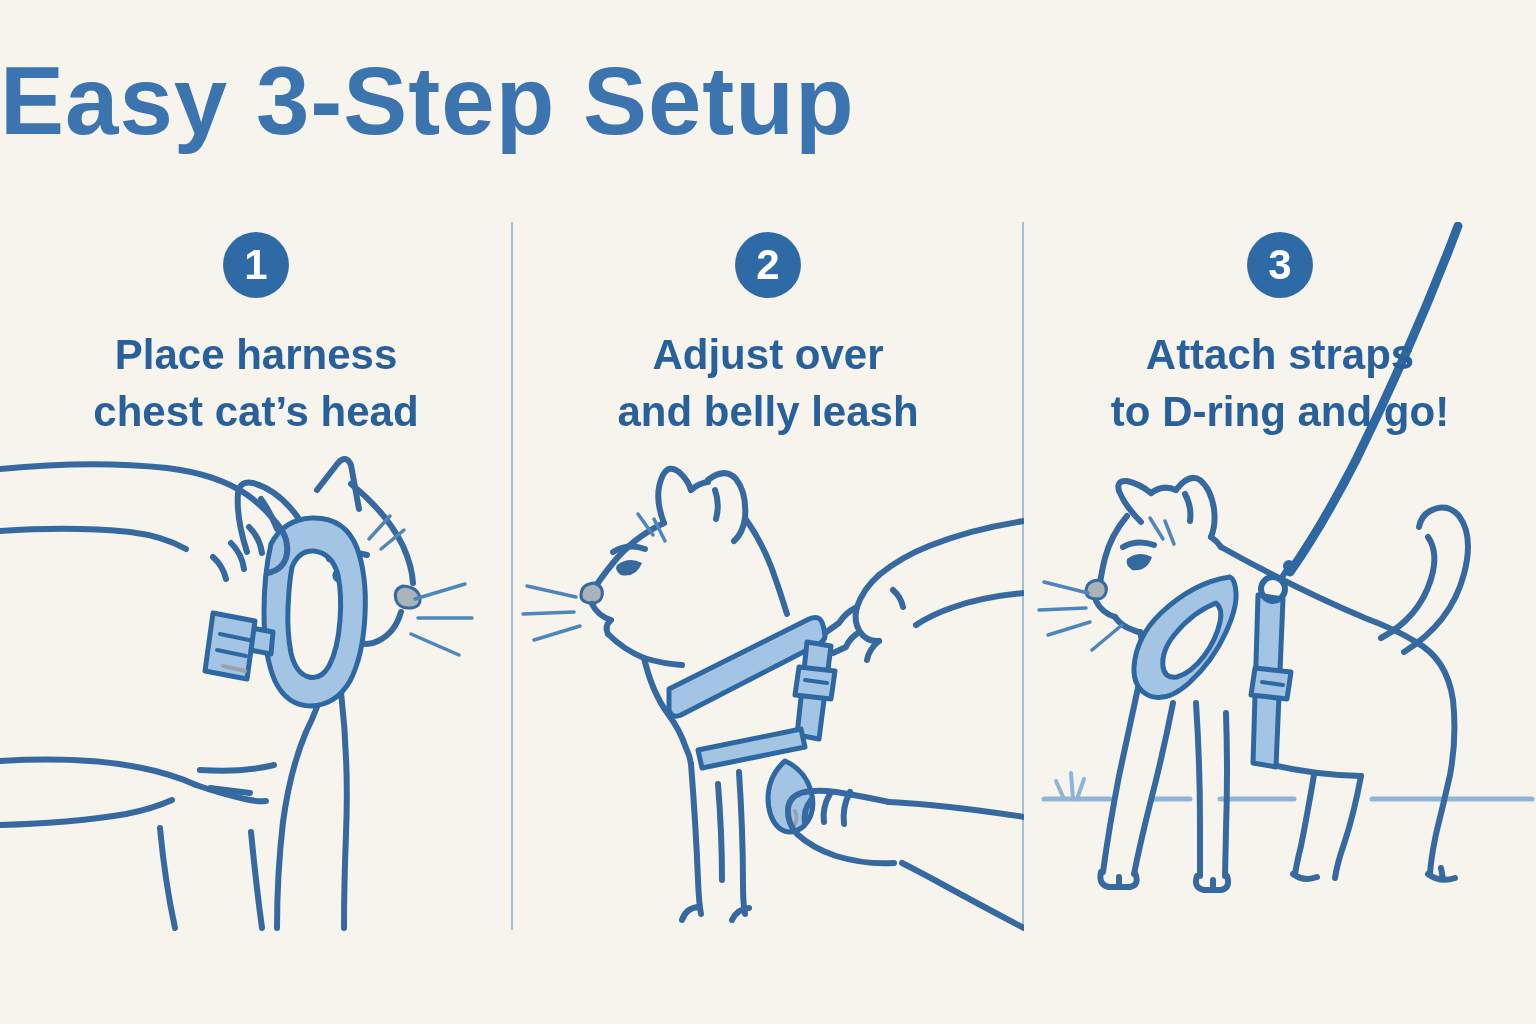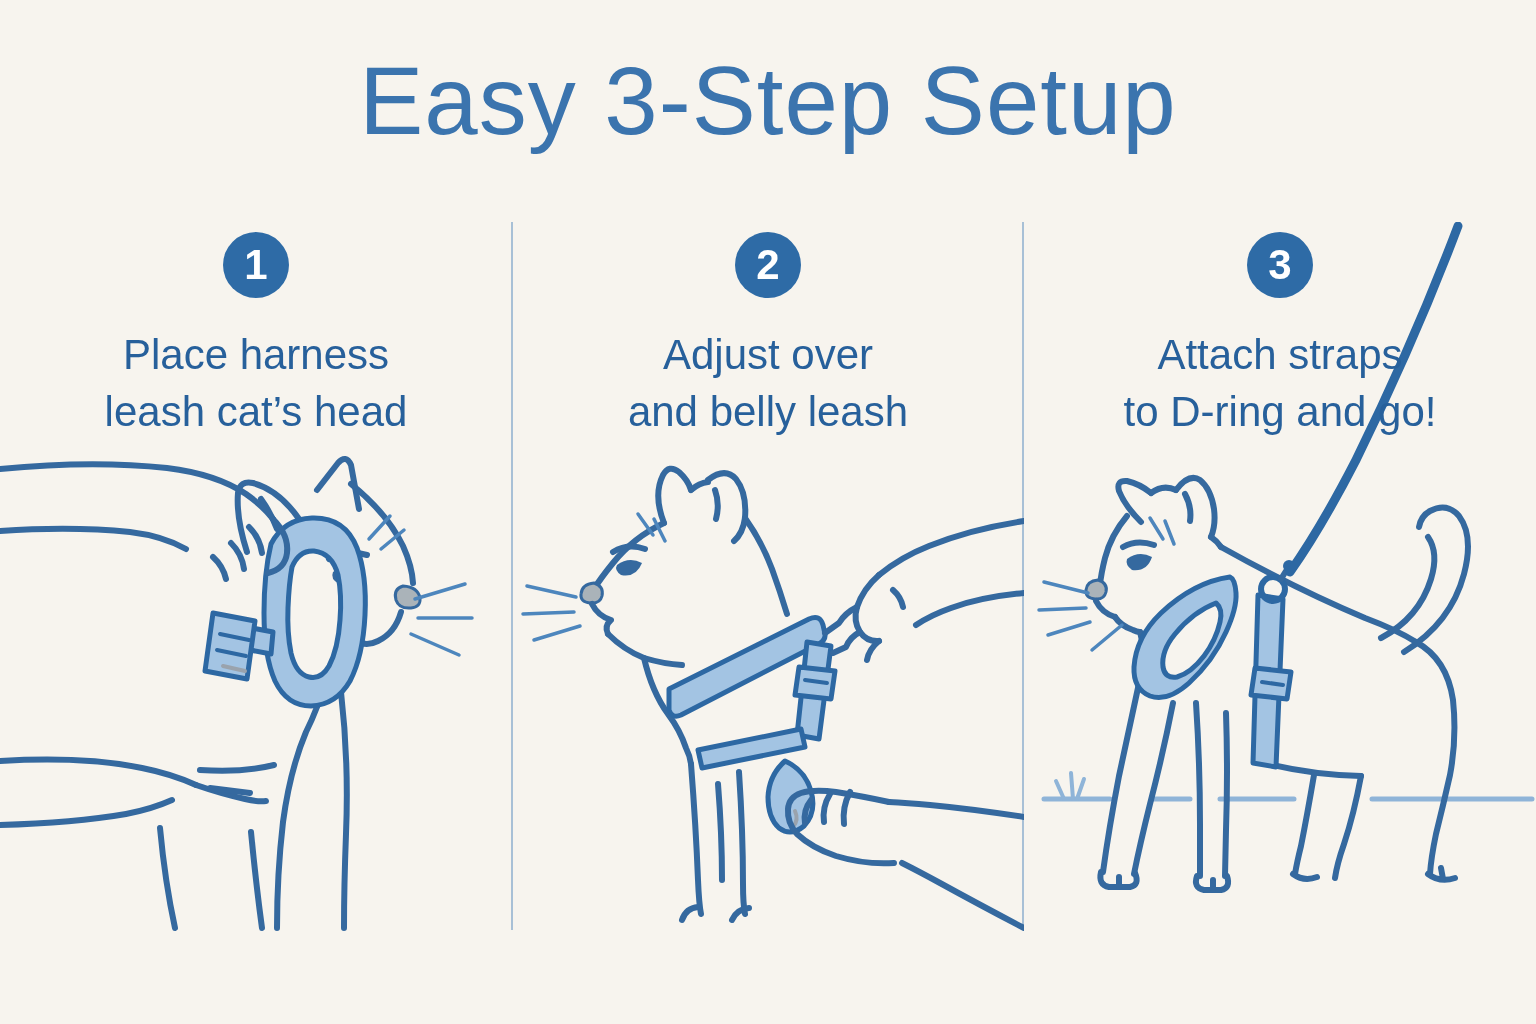--- a/index.html
+++ b/index.html
@@ -19,24 +19,23 @@
   }
   *{box-sizing:border-box;}
   html,body{margin:0;padding:0;}
   body{
     width:1536px;height:1024px;overflow:hidden;
     background:var(--background);
     font-family:"Liberation Sans","DejaVu Sans",sans-serif;
   }
   h1.title{
     margin:46px 0 0;
-    text-align:center;
     font-size:96px;
     line-height:1.15;
-    font-weight:400;
+    font-weight:700;
     letter-spacing:1px;
     color:var(--accent);
   }
   .steps{
     position:relative;
     margin-top:66px;
     display:flex;
     width:1536px;
     height:716px;
   }
@@ -74,21 +73,21 @@
     font-size:42px;
     font-weight:700;
     line-height:1;
   }
   .caption{
     position:relative;
     z-index:2;
     margin-top:28px;
     text-align:center;
     font-size:42px;
-    font-weight:400;
+    font-weight:700;
     line-height:57px;
     color:var(--caption);
   }
   
   .ln{fill:none;stroke:var(--line-art);stroke-width:6;stroke-linecap:round;stroke-linejoin:round;}
   .lnm{fill:none;stroke:var(--harness-stroke);stroke-width:4;stroke-linecap:round;}
   .wsk{fill:none;stroke:var(--whisker);stroke-width:3.5;stroke-linecap:round;}
   .harness{fill:var(--harness-fill);stroke:var(--harness-stroke);stroke-width:5;stroke-linejoin:round;}
   .eye{fill:var(--line-art);stroke:none;}
   .nose{fill:var(--nose);stroke:var(--line-art);stroke-width:3;}
@@ -149,21 +148,21 @@
           <path class="ln" d="M196 563 Q222 572 245 577 Q258 580 266 579"></path>
           <path class="ln" d="M200 548 Q242 551 274 543"></path>
           <path class="ln" d="M210 566 L250 571"></path>
         </g>
       </svg>
       <div class="badge">
           <span>1</span>
         </div>
       <div class="caption">
         <div>Place harness</div>
-        <div>leash cat’s head</div>
+        <div>chest cat’s head</div>
       </div>
     </div>
 
     <div class="step">
       <svg class="illus" viewBox="0 0 512 716" aria-hidden="true">
         <g>
           <path class="ln" d="M152 301 Q141 273 151 253 Q157 242 167 250 Q176 258 179 268"></path>
           <path class="ln" d="M196 258 Q213 245 224 257 Q235 271 233 296 Q231 311 222 319"></path>
           <path class="ln" d="M203 268 Q208 282 204 297"></path>
           <path class="ln" d="M179 268 Q187 261 196 260"></path>

